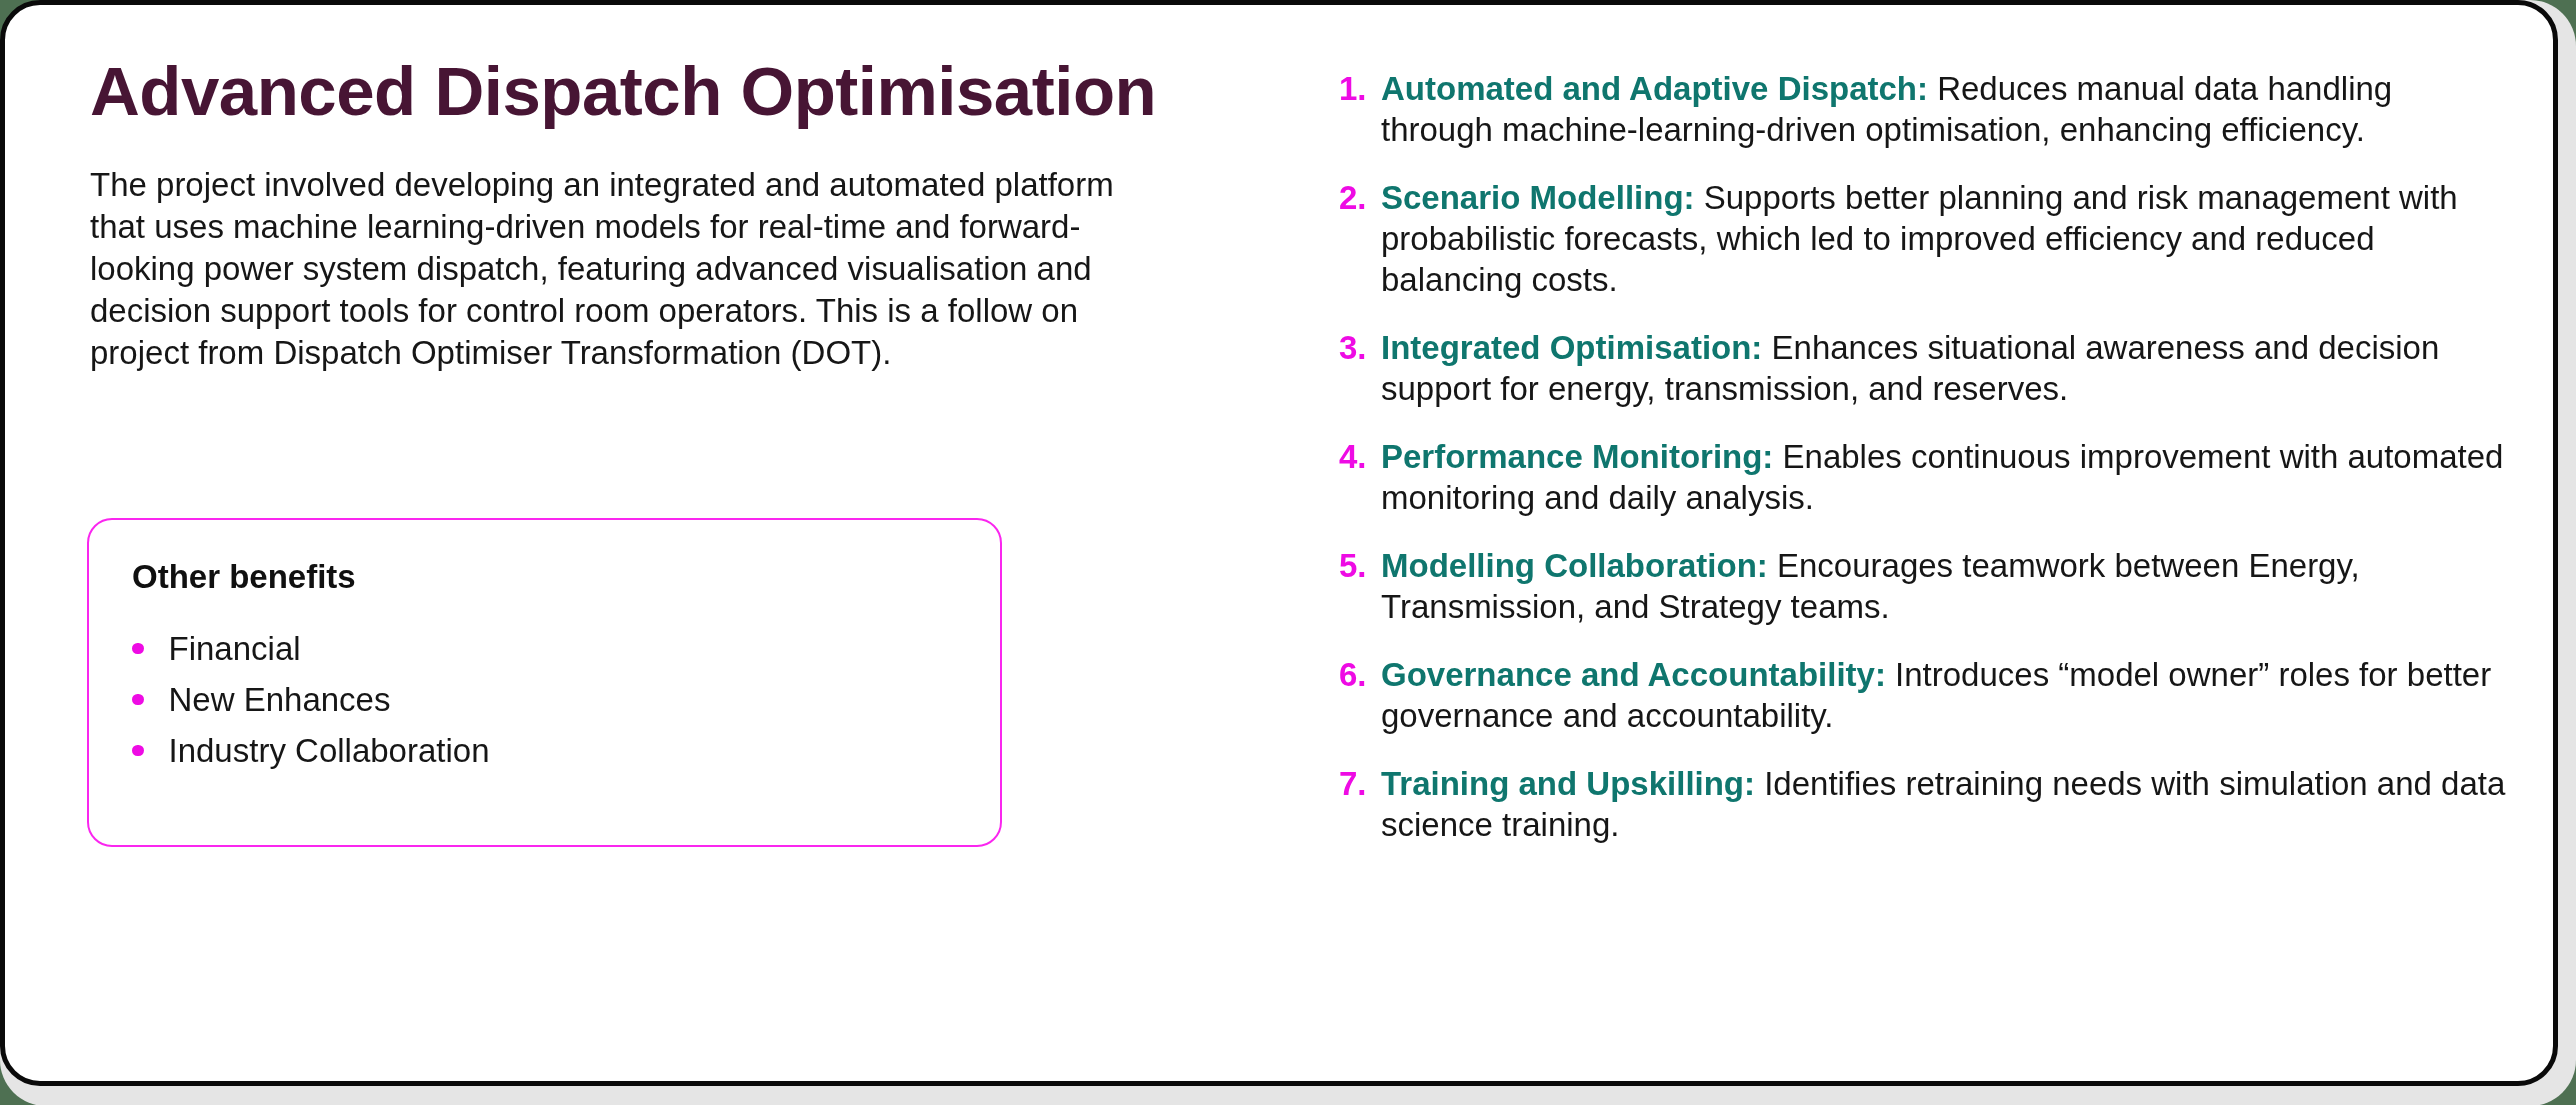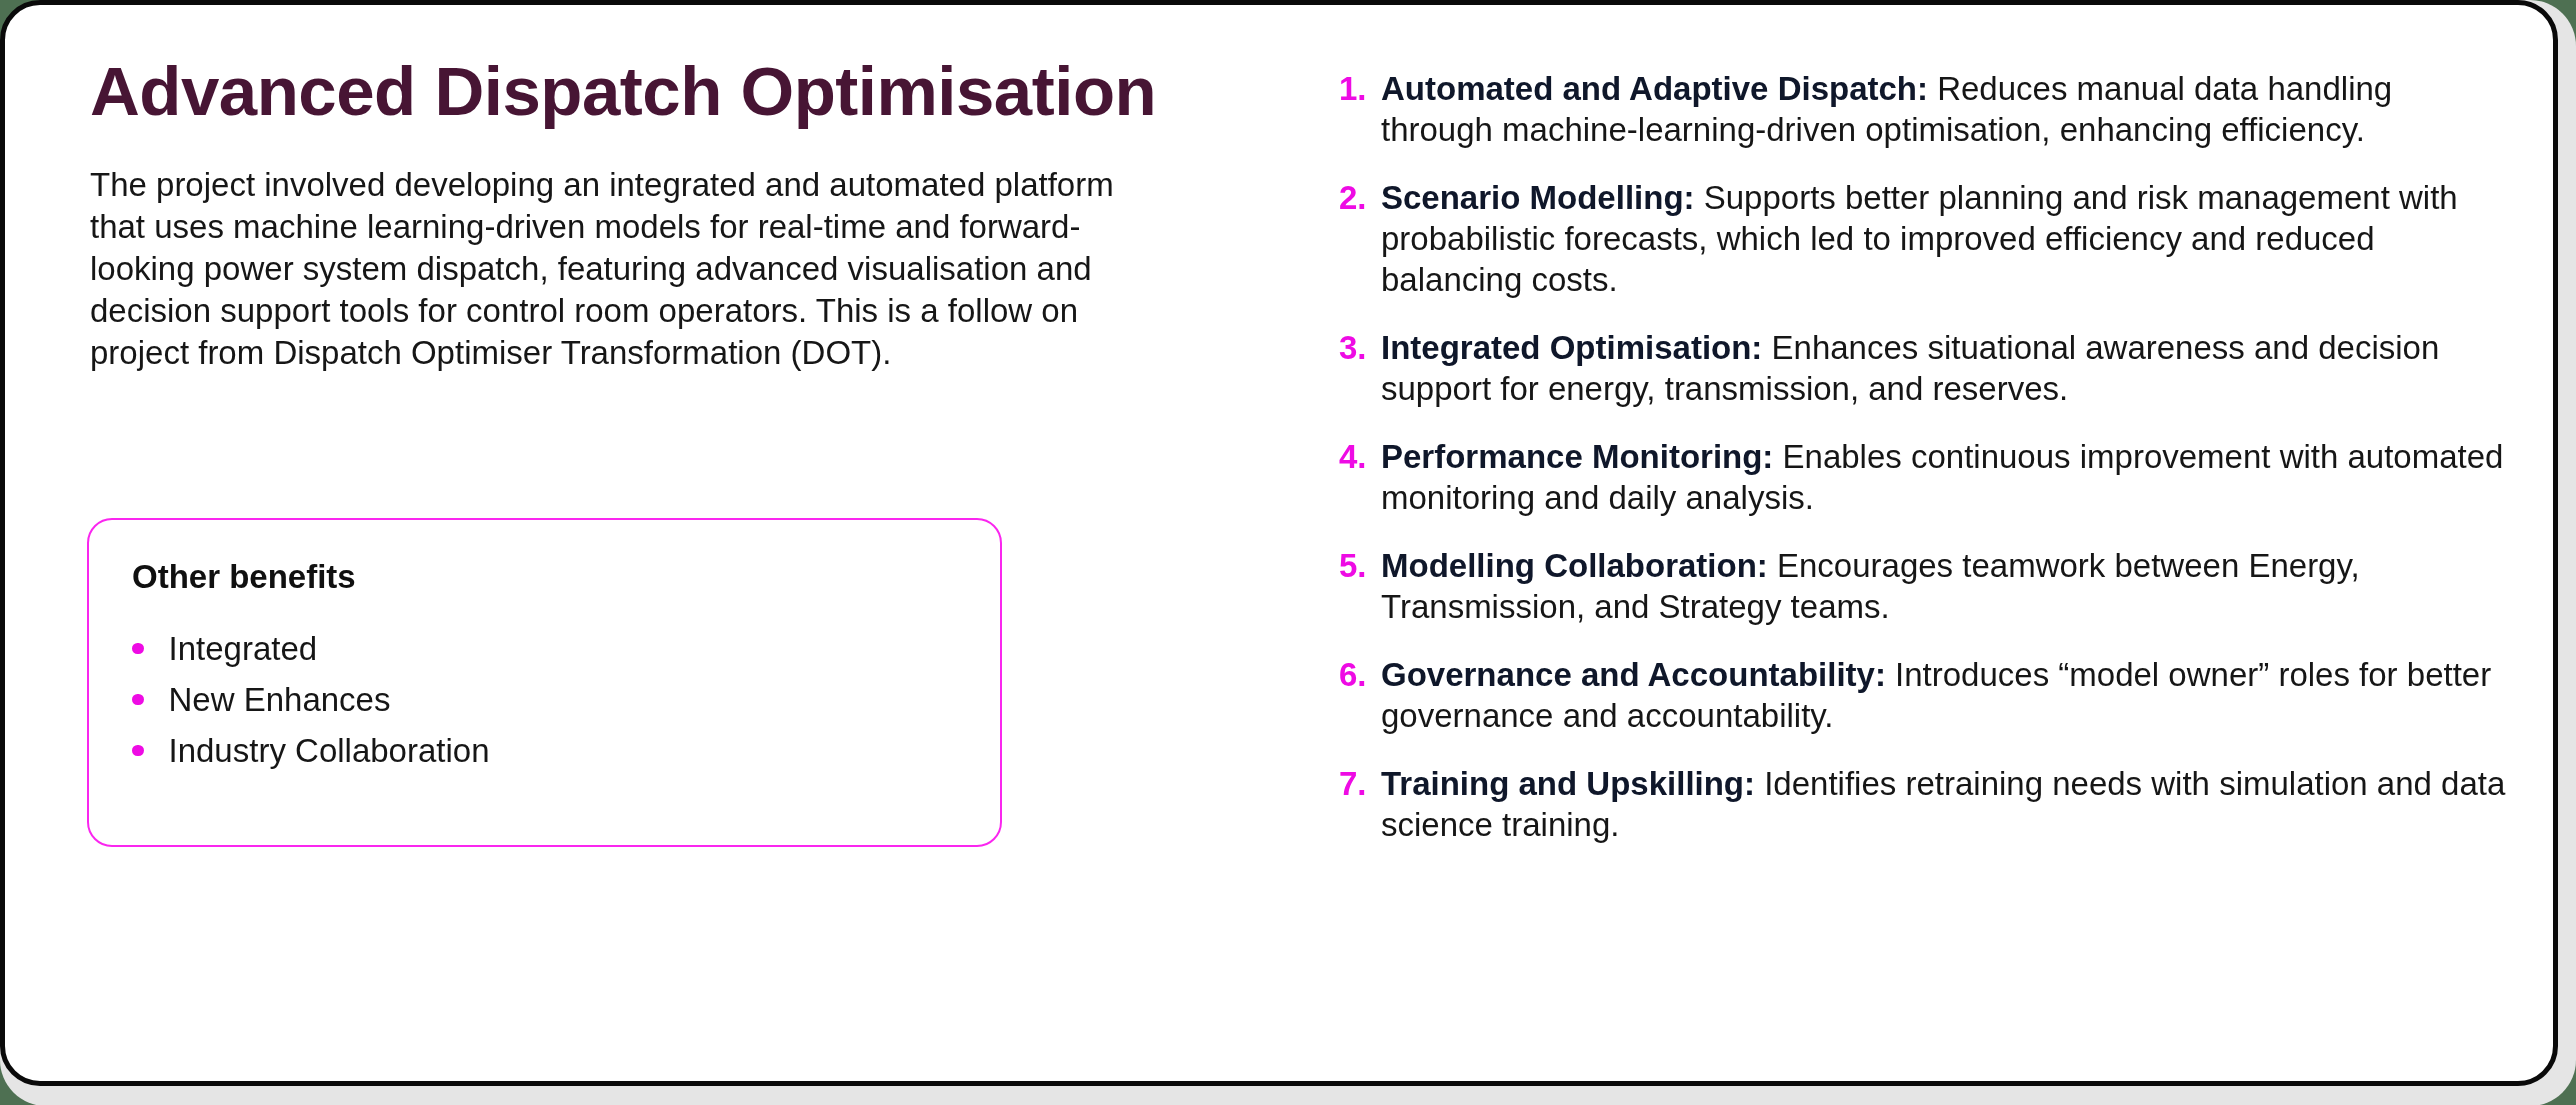--- a/index.html
+++ b/index.html
@@ -109,41 +109,41 @@
   }
   .num-marker {
     flex: none;
     width: 42px;
     font-weight: 800;
     color: #ee0be4;
   }
   .item-body { flex: 1; color: #161616; }
   .item-lead {
     font-weight: 800;
-    color: #0f172a;
+    color: #0f766e;
   }
 </style>
 </head>
 <body>
 
 <div class="stage">
   <div class="gray-layer"></div>
   <div class="card">
 
     <div class="left-col">
       <h1 class="page-title">Advanced Dispatch Optimisation</h1>
       <p class="intro">The project involved developing an integrated and automated platform that uses machine learning-driven models for real-time and forward-looking power system dispatch, featuring advanced visualisation and decision support tools for control room operators. This is a follow on project from Dispatch Optimiser Transformation (DOT).</p>
     </div>
 
     <div class="benefits-box">
       <h2 class="benefits-heading">Other benefits</h2>
       <ul class="benefits-list">
           <li>
             <span class="bullet-dot"></span>
-            <span>Integrated</span>
+            <span>Financial</span>
           </li>
           <li>
             <span class="bullet-dot"></span>
             <span>New Enhances</span>
           </li>
           <li>
             <span class="bullet-dot"></span>
             <span>Industry Collaboration</span>
           </li>
         </ul>

